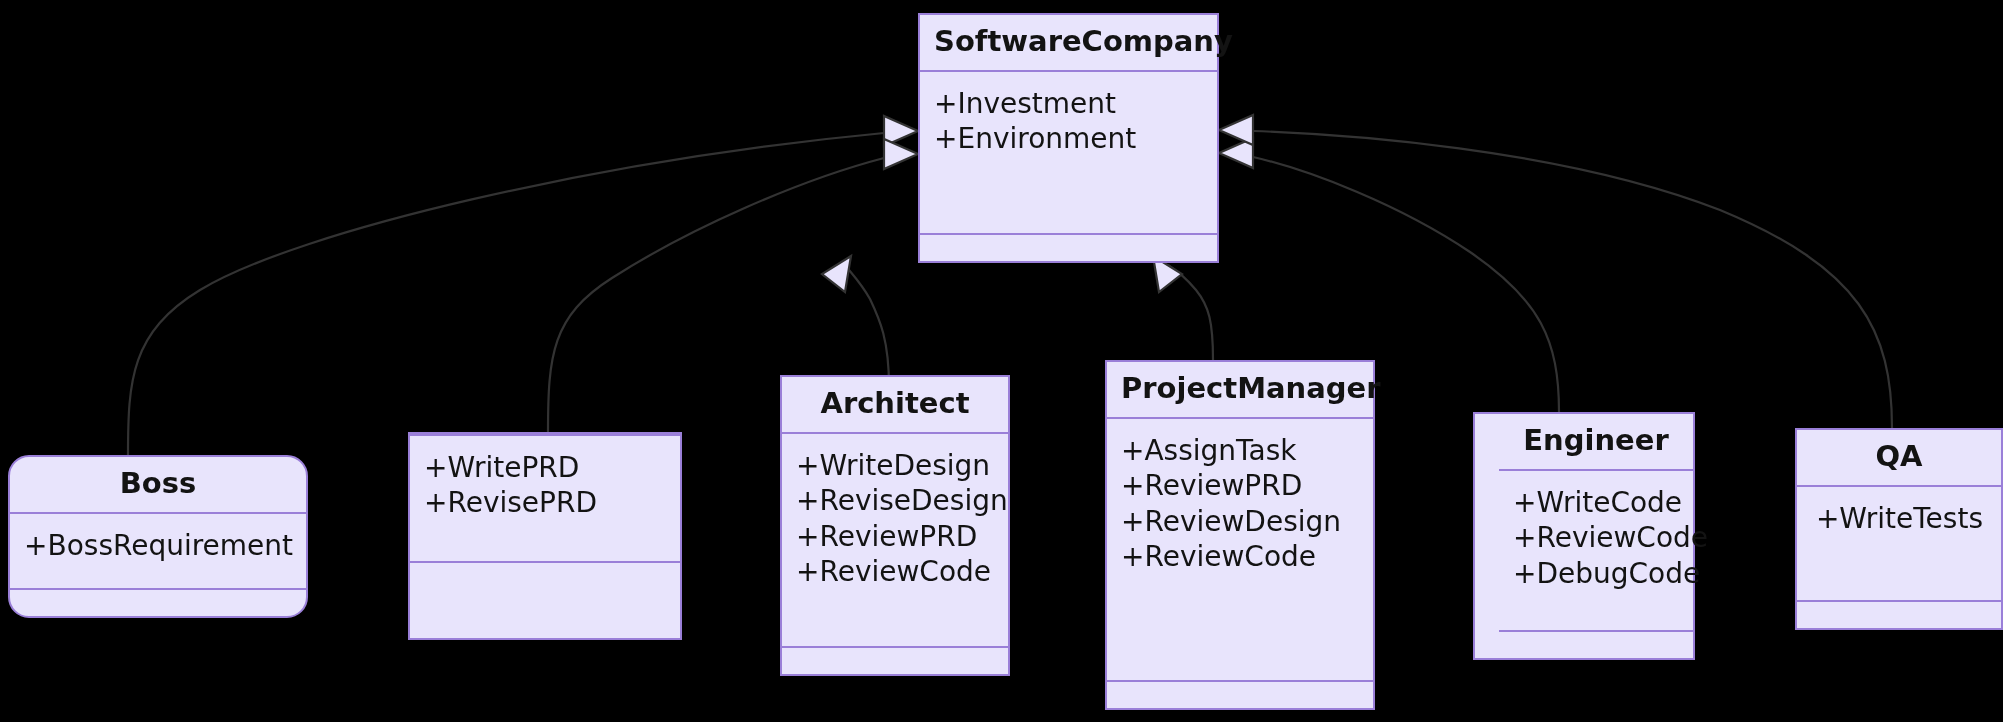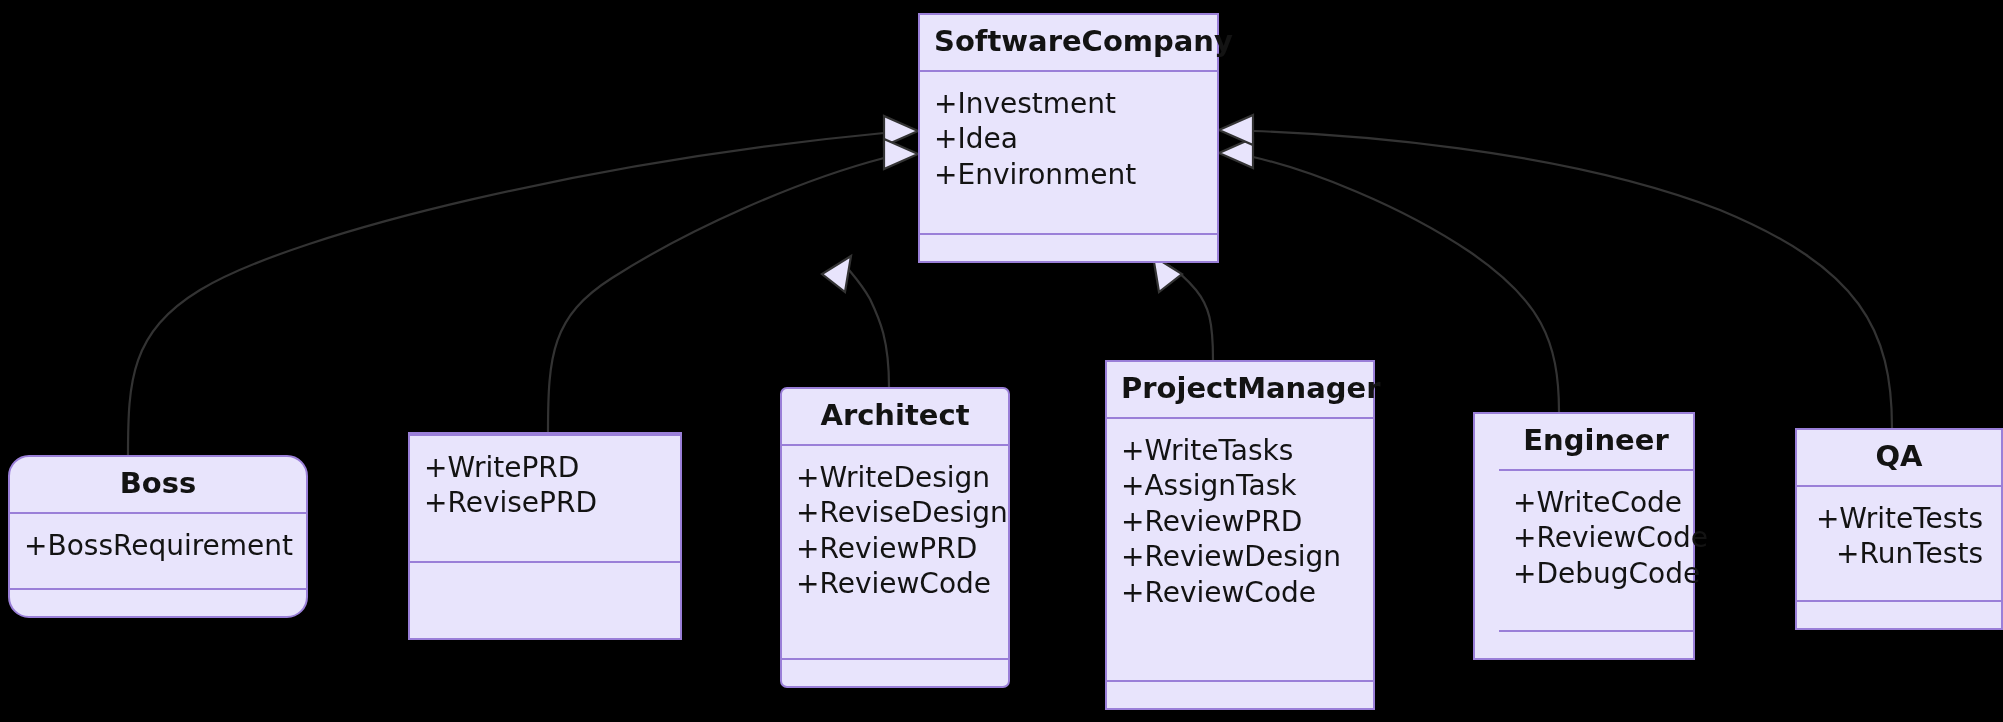--- a/index.html
+++ b/index.html
@@ -85,21 +85,20 @@
         <polygon points="1219,130 1253,115 1253,145" fill="#e8e4fc" stroke="#333333" stroke-width="2.2" stroke-linejoin="miter"></polygon>
       </g>
   </svg>
 
   <div id="classes-layer">
       <div class="uml-class" style="left: 918px; top: 13px; width: 301px; height: 250px; background: rgb(232, 228, 252); border-color: rgb(154, 127, 216);">
         <div class="class-title" style="height: 55px; color: rgb(19, 19, 19);">SoftwareCompany</div>
         <div class="class-divider" style="border-top-color: rgb(154, 127, 216);"></div>
         <div class="class-attrs" style="height: 167px; color: rgb(19, 19, 19);">
           <div class="member">+Investment</div>
-          <div class="member">+Idea</div>
           <div class="member">+Environment</div>
         </div>
         <div class="class-divider" style="border-top-color: rgb(154, 127, 216);"></div>
         <div class="class-methods"></div>
       </div>
       <div class="uml-class" style="left: 8px; top: 455px; width: 300px; height: 163px; background: rgb(232, 228, 252); border-color: rgb(154, 127, 216); border-radius: 21px;">
         <div class="class-title" style="height: 55px; color: rgb(19, 19, 19);">Boss</div>
         <div class="class-divider" style="border-top-color: rgb(154, 127, 216);"></div>
         <div class="class-attrs" style="height: 80px; color: rgb(19, 19, 19);">
           <div class="member">+BossRequirement</div>
@@ -109,37 +108,36 @@
       </div>
       <div class="uml-class" style="left: 408px; top: 432px; width: 274px; height: 208px; background: rgb(232, 228, 252); border-color: rgb(154, 127, 216);">
         <div class="class-divider" style="border-top-color: rgb(154, 127, 216);"></div>
         <div class="class-attrs" style="height: 125px; color: rgb(19, 19, 19);">
           <div class="member">+WritePRD</div>
           <div class="member">+RevisePRD</div>
         </div>
         <div class="class-divider" style="border-top-color: rgb(154, 127, 216);"></div>
         <div class="class-methods"></div>
       </div>
-      <div class="uml-class" style="left: 780px; top: 387px; width: 230px; height: 301px; background: rgb(232, 228, 252); border-color: rgb(154, 127, 216); border-radius: 7px;">
+      <div class="uml-class" style="left: 780px; top: 375px; width: 230px; height: 301px; background: rgb(232, 228, 252); border-color: rgb(154, 127, 216);">
         <div class="class-title" style="height: 55px; color: rgb(19, 19, 19);">Architect</div>
         <div class="class-divider" style="border-top-color: rgb(154, 127, 216);"></div>
         <div class="class-attrs" style="height: 218px; color: rgb(19, 19, 19);">
           <div class="member">+WriteDesign</div>
           <div class="member">+ReviseDesign</div>
           <div class="member">+ReviewPRD</div>
           <div class="member">+ReviewCode</div>
         </div>
         <div class="class-divider" style="border-top-color: rgb(154, 127, 216);"></div>
         <div class="class-methods"></div>
       </div>
       <div class="uml-class" style="left: 1105px; top: 360px; width: 270px; height: 350px; background: rgb(232, 228, 252); border-color: rgb(154, 127, 216);">
         <div class="class-title" style="height: 55px; color: rgb(19, 19, 19);">ProjectManager</div>
         <div class="class-divider" style="border-top-color: rgb(154, 127, 216);"></div>
         <div class="class-attrs" style="height: 263px; color: rgb(19, 19, 19);">
-          <div class="member">+WriteTasks</div>
           <div class="member">+AssignTask</div>
           <div class="member">+ReviewPRD</div>
           <div class="member">+ReviewDesign</div>
           <div class="member">+ReviewCode</div>
         </div>
         <div class="class-divider" style="border-top-color: rgb(154, 127, 216);"></div>
         <div class="class-methods"></div>
       </div>
       <div class="uml-class" style="left: 1473px; top: 412px; width: 222px; height: 248px; background: rgb(232, 228, 252); border-color: rgb(154, 127, 216); padding-left: 24px;">
         <div class="class-title" style="height: 55px; color: rgb(19, 19, 19);">Engineer</div>
@@ -150,20 +148,19 @@
           <div class="member">+DebugCode</div>
         </div>
         <div class="class-divider" style="border-top-color: rgb(154, 127, 216);"></div>
         <div class="class-methods"></div>
       </div>
       <div class="uml-class" style="left: 1795px; top: 428px; width: 208px; height: 202px; background: rgb(232, 228, 252); border-color: rgb(154, 127, 216);">
         <div class="class-title" style="height: 55px; color: rgb(19, 19, 19);">QA</div>
         <div class="class-divider" style="border-top-color: rgb(154, 127, 216);"></div>
         <div class="class-attrs" style="height: 119px; color: rgb(19, 19, 19); text-align: right;">
           <div class="member">+WriteTests</div>
-          <div class="member">+RunTests</div>
         </div>
         <div class="class-divider" style="border-top-color: rgb(154, 127, 216);"></div>
         <div class="class-methods"></div>
       </div>
     </div>
 
 </div>
 
 </body></html>

